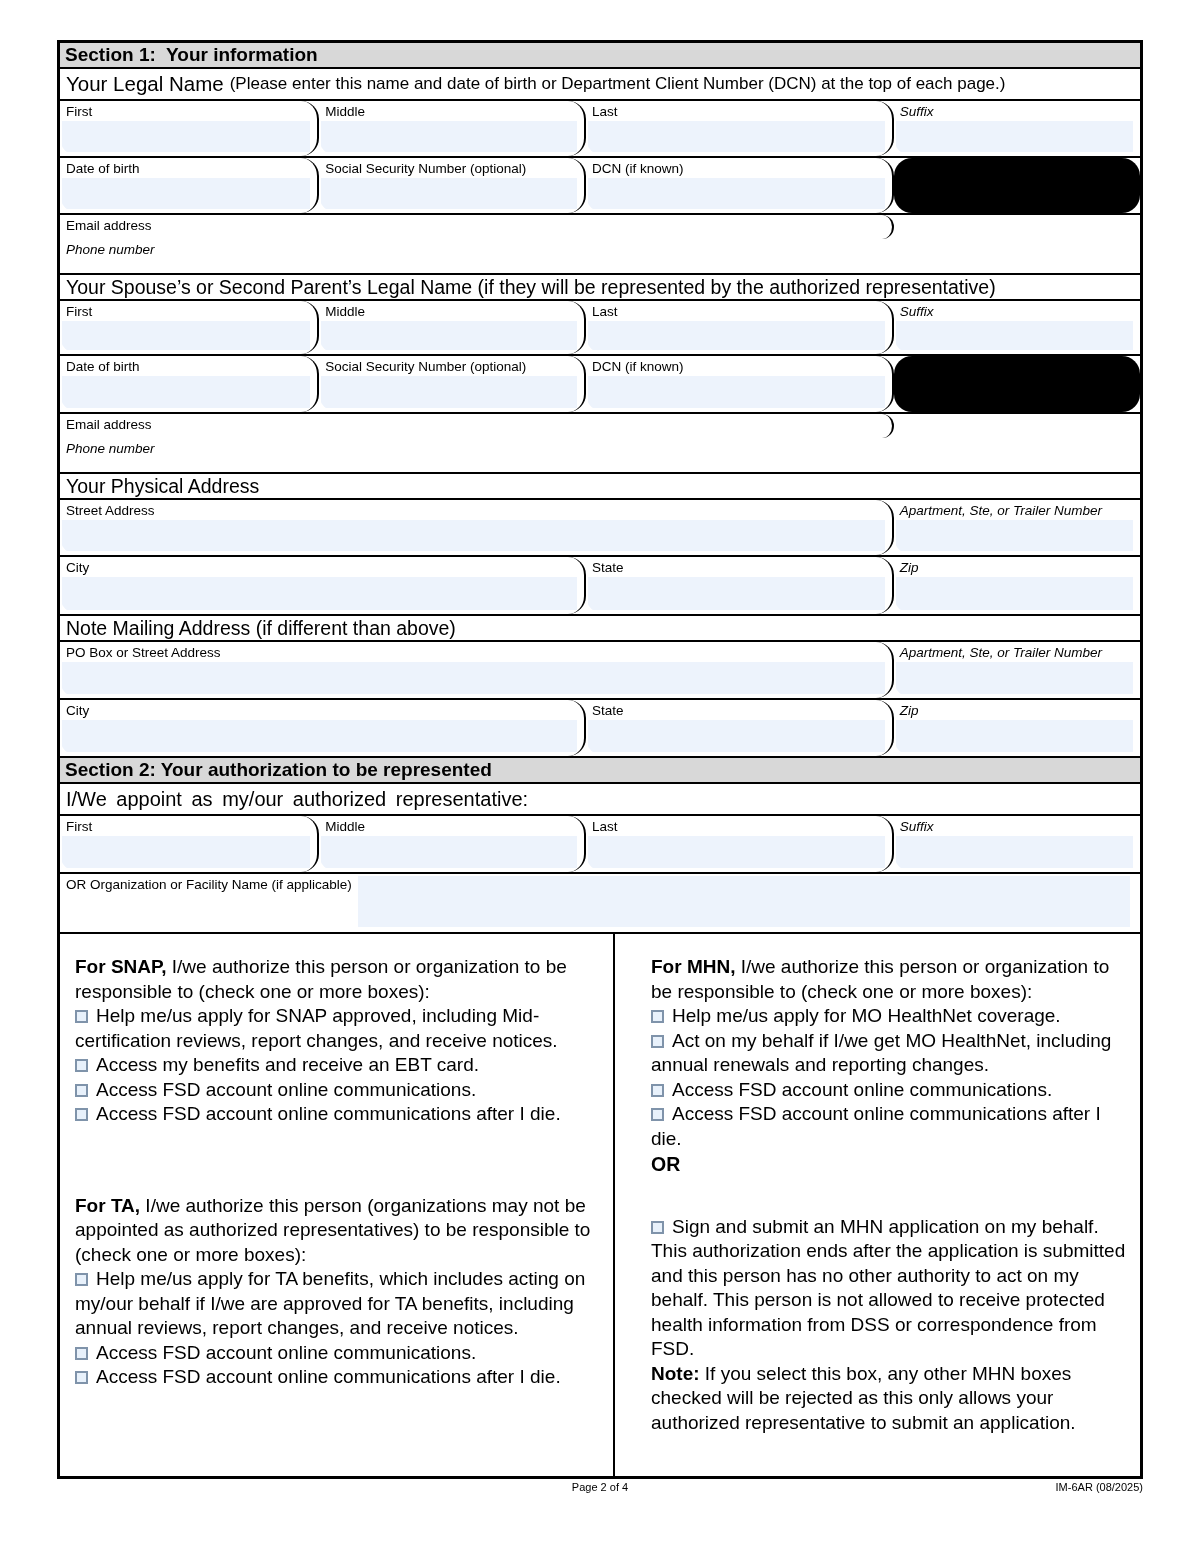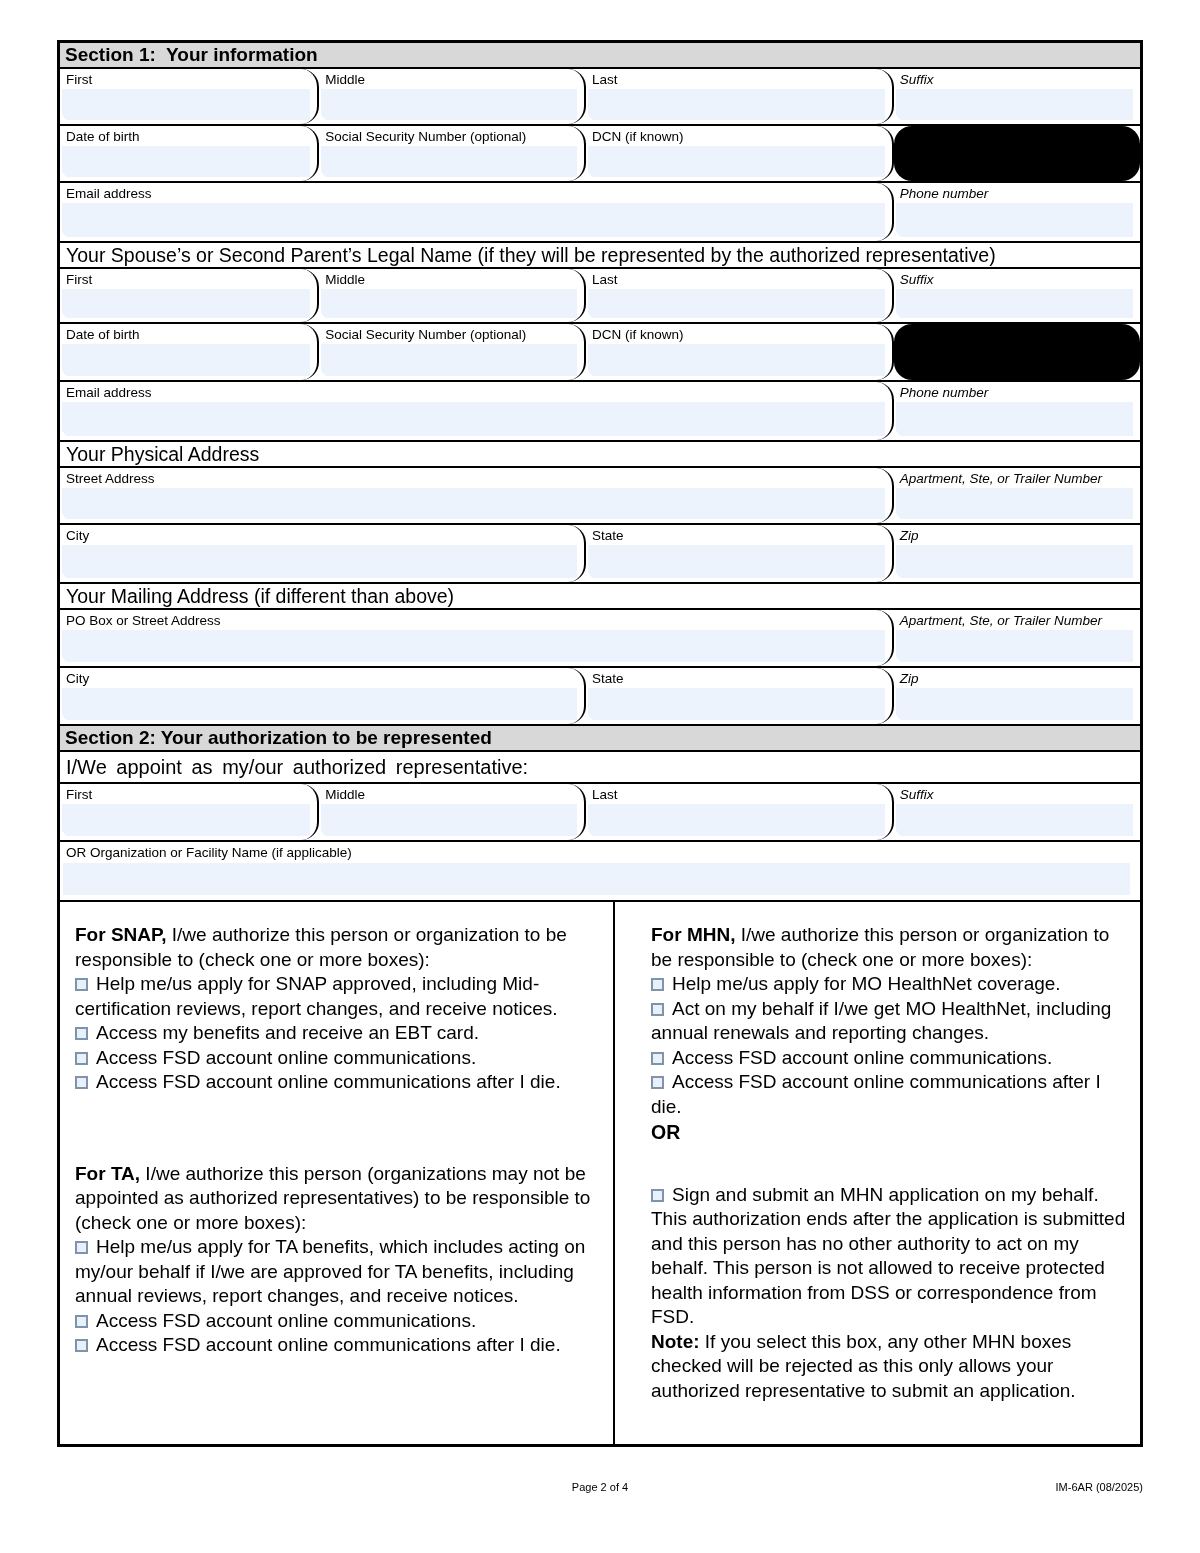--- a/index.html
+++ b/index.html
@@ -9,35 +9,35 @@
 
   .sec-header { box-sizing:border-box; height:26px; border-bottom:2px solid #000;
                 background:var(--header-bg,#d8d8d8); font-weight:bold; font-size:19px;
                 line-height:23px; padding-left:5px; white-space:pre-wrap; }
 
   .hd-row { box-sizing:border-box; border-bottom:2px solid #000; display:flex; align-items:center;
             padding-left:6px; overflow:hidden; white-space:nowrap; }
   .hd-row .big { font-size:20.5px; }
   .hd-row .note { font-size:17px; margin-left:6px; }
   .h32 { height:32px; } .h26 { height:26px; }
-  .h55 { height:55px; } .h57 { height:57px; } .h58 { height:58px; } .h59 { height:59px; } .h60 { height:60px; }
+  .h55 { height:55px; } .h57 { height:57px; } .h58 { height:58px; } .h59 { height:59px; } .h60 { height:60px;flex-direction:column; }
 
   .f-row { display:flex; box-sizing:border-box; border-bottom:2px solid #000; }
   .cell { box-sizing:border-box; border-right:2px solid #000; display:flex; flex-direction:column; overflow:hidden;border-radius:18px; }
   .cell.last { border-right:0;font-style:italic; }
   .cell-label { font-size:13.5px; line-height:16px; padding:3px 3px 0 6px; white-space:nowrap; }
   .cell-input { flex:1; margin:1px 7px 4px 2px; background:var(--input-fill,#edf3fc); }
   .blackout { background:var(--redaction,#000); border-right:0; }
   .w1 { width:24%; } .w2 { width:24.7%; } .w3 { width:28.5%; } .w4 { width:22.8%; }
   .wwide { width:77.2%; } .wcity { width:48.7%; }
 
   .appoint { font-size:20px; word-spacing:4px; }
 
   .org-row { box-sizing:border-box; height:60px; border-bottom:2px solid #000;
-             display:flex; flex-direction:column; }
+             display:flex; flex-direction:row; }
   .org-row .cell-input { margin:2px 10px 5px 3px; }
 
   .columns { display:flex; height:542px; box-sizing:border-box;gap:19px; }
   .col-left { width:555px; box-sizing:border-box; border-right:2px solid #000; padding:21px 17px 0 15px; }
   .col-right { flex:1; box-sizing:border-box; padding:21px 14px 0 17px; }
   .pblock { font-size:19px; line-height:24.5px; }
   .pblock b { font-weight:bold; }
   .ta-block { margin-top:67px; }
   .or-line { font-size:19.5px; font-weight:bold; line-height:24.5px; margin-top:1px; }
   .sign-block { margin-top:38px; }
@@ -50,20 +50,24 @@
   .footer .right { position:absolute; right:57px; top:0; }
 </style>
 </head>
 <body>
 
 <div class="page">
   <div class="form">
 
     <div class="sec-header">Section 1:  Your information</div>
 
+    <div class="hd-row h32">
+      <span class="big">Your Legal Name</span>
+      <span class="note">(Please enter this name and date of birth or Department Client Number (DCN) at the top of each page.)</span>
+    </div>
 
     <div class="f-row h57">
       <div class="cell w1">
         <div class="cell-label">First</div>
         <div class="cell-input"></div>
       </div>
       <div class="cell w2">
         <div class="cell-label">Middle</div>
         <div class="cell-input"></div>
       </div>
@@ -178,21 +182,21 @@
         <div class="cell-label">State</div>
         <div class="cell-input"></div>
       </div>
       <div class="cell w4 last">
         <div class="cell-label">Zip</div>
         <div class="cell-input"></div>
       </div>
     </div>
 
     <div class="hd-row h26">
-      <span class="big" style="font-size:19.5px;">Your Mailing Address (if different than above)</span>
+      <span class="big" style="font-size:19.5px;">Note Mailing Address (if different than above)</span>
     </div>
 
     <div class="f-row h58">
       <div class="cell wwide">
         <div class="cell-label">PO Box or Street Address</div>
         <div class="cell-input"></div>
       </div>
       <div class="cell w4 last">
         <div class="cell-label">Apartment, Ste, or Trailer Number</div>
         <div class="cell-input"></div>

